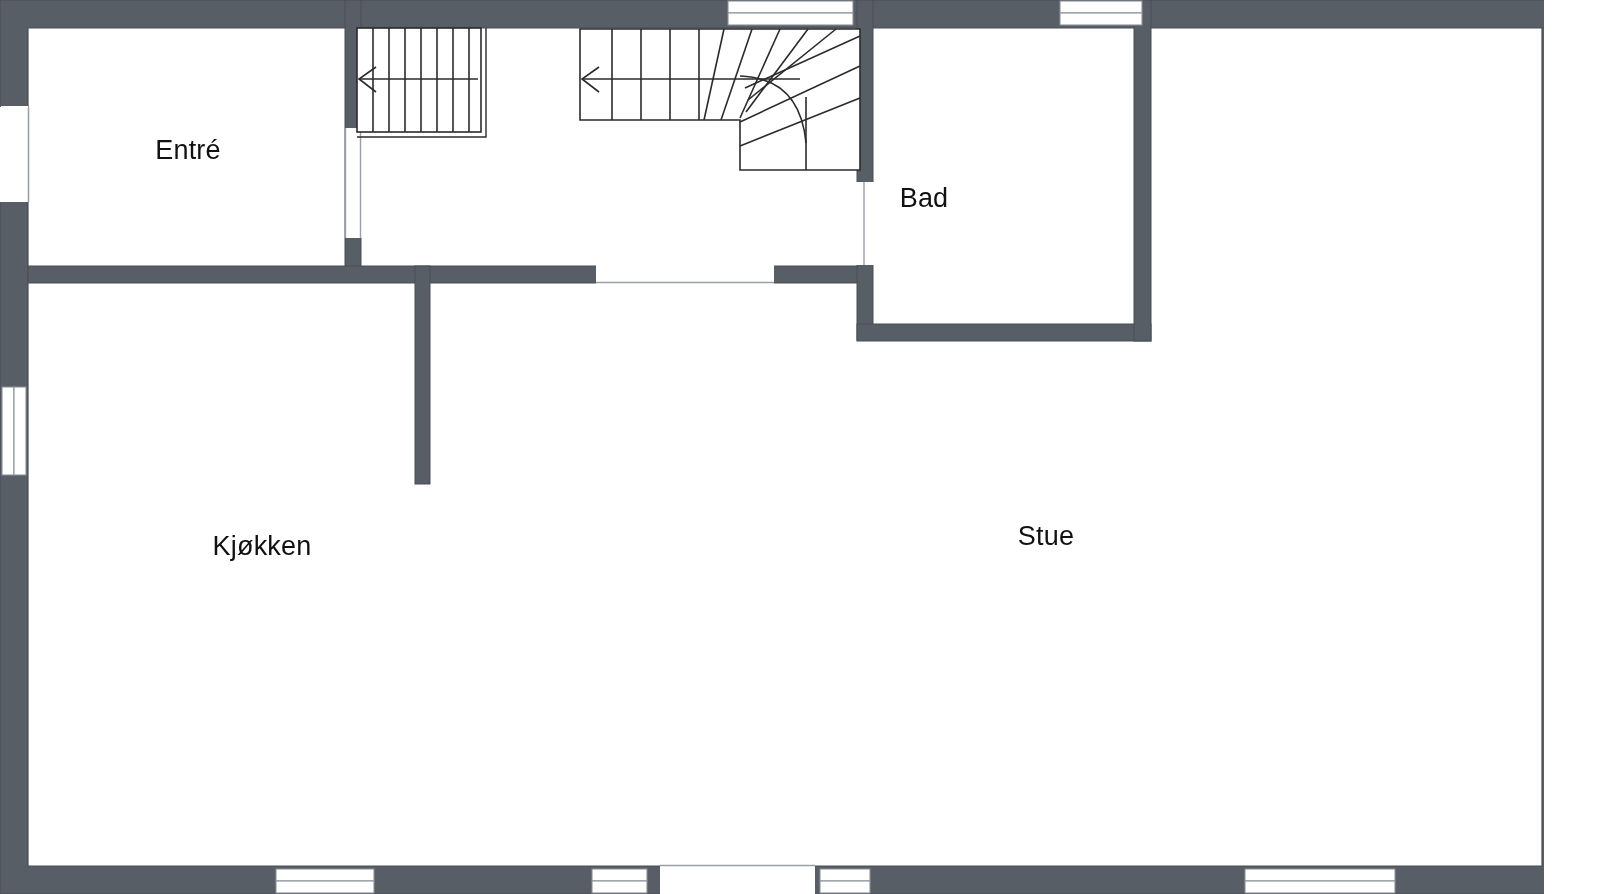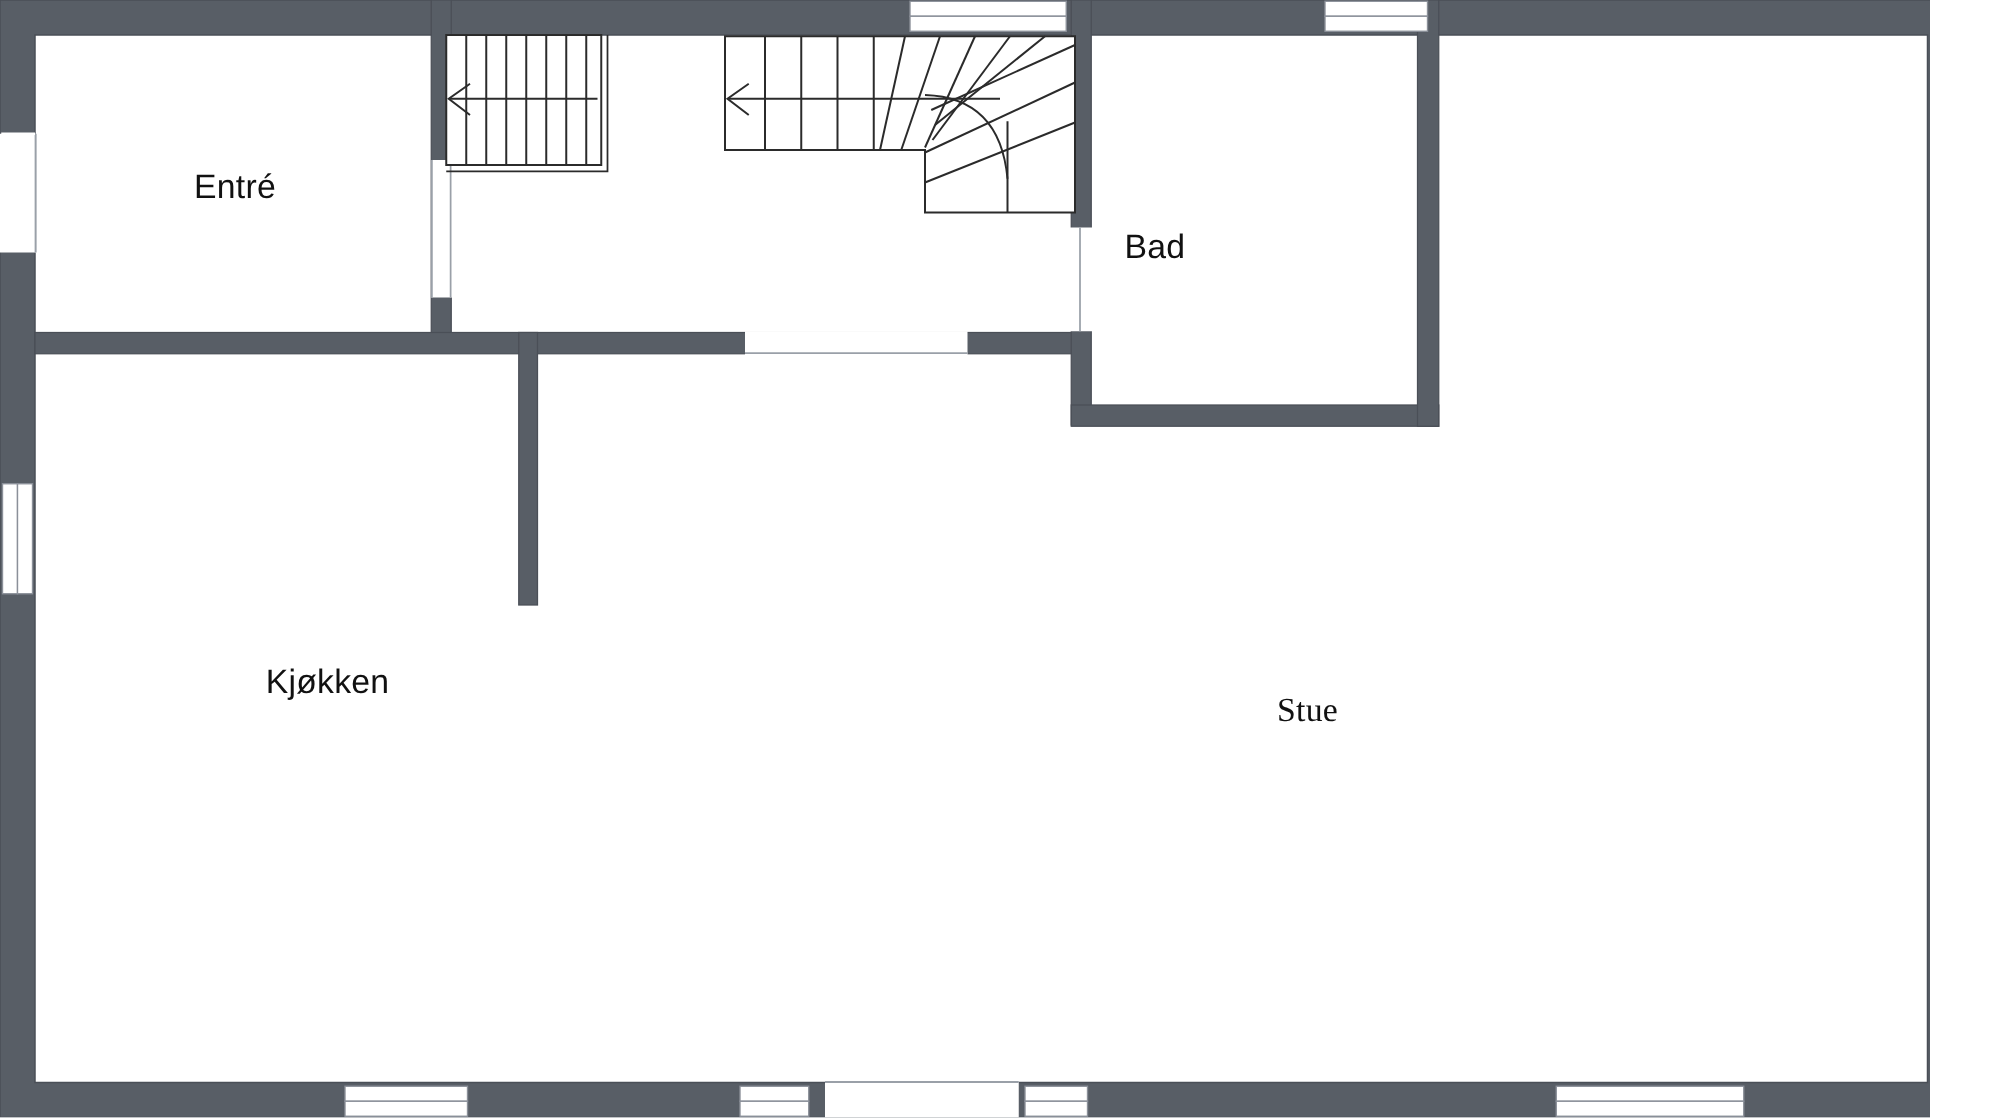--- a/index.html
+++ b/index.html
@@ -175,15 +175,15 @@
         <line x1="800" y1="79" x2="583" y2="79"></line>
         <path d="M 599,67 L 582,79 L 599,92" fill="none"></path>
       </g>
     </g>
 
   </svg>
 
   <div class="room-label" style="left:188px; top:150px;">Entré</div>
   <div class="room-label" style="left:924px; top:198px;">Bad</div>
   <div class="room-label" style="left:262px; top:546px;text-align:center;">Kjøkken</div>
-  <div class="room-label" style="left:1046px; top:568px;font-family:Liberation Serif, serif;">Stue</div>
+  <div class="room-label" style="left:1046px; top:536px;">Stue</div>
 
 </div>
 
 </body></html>

